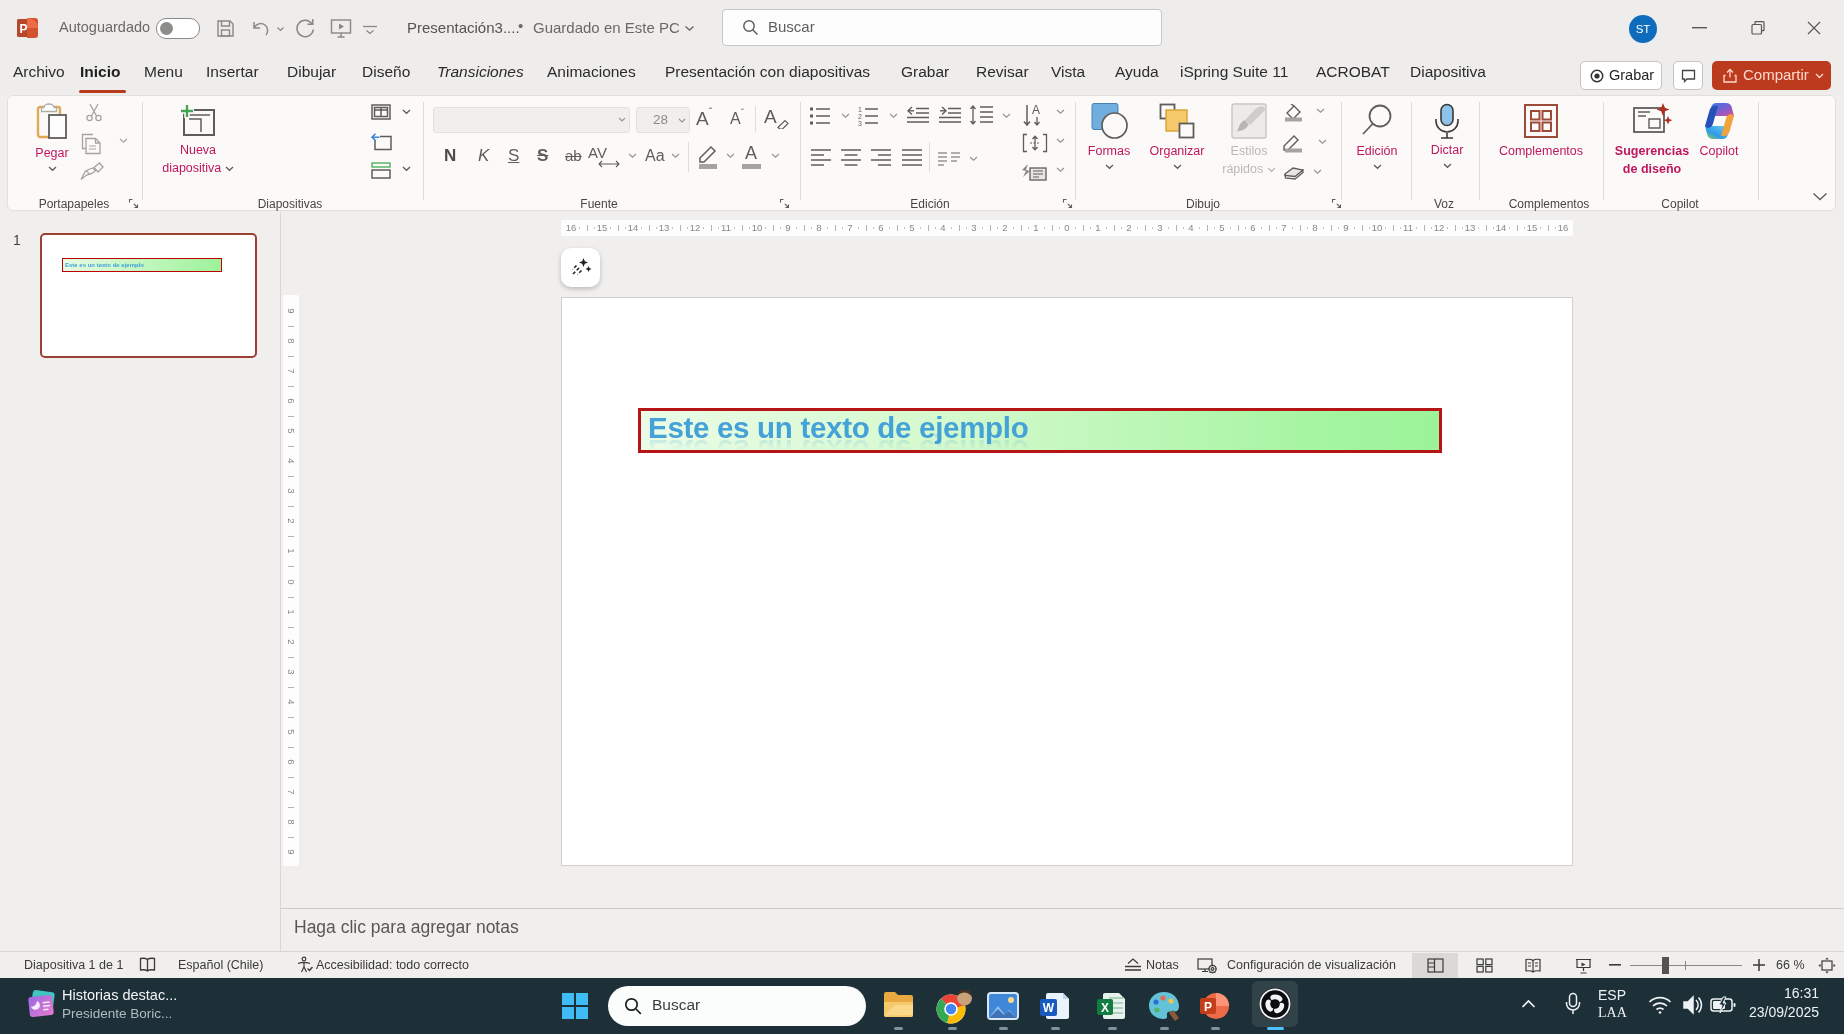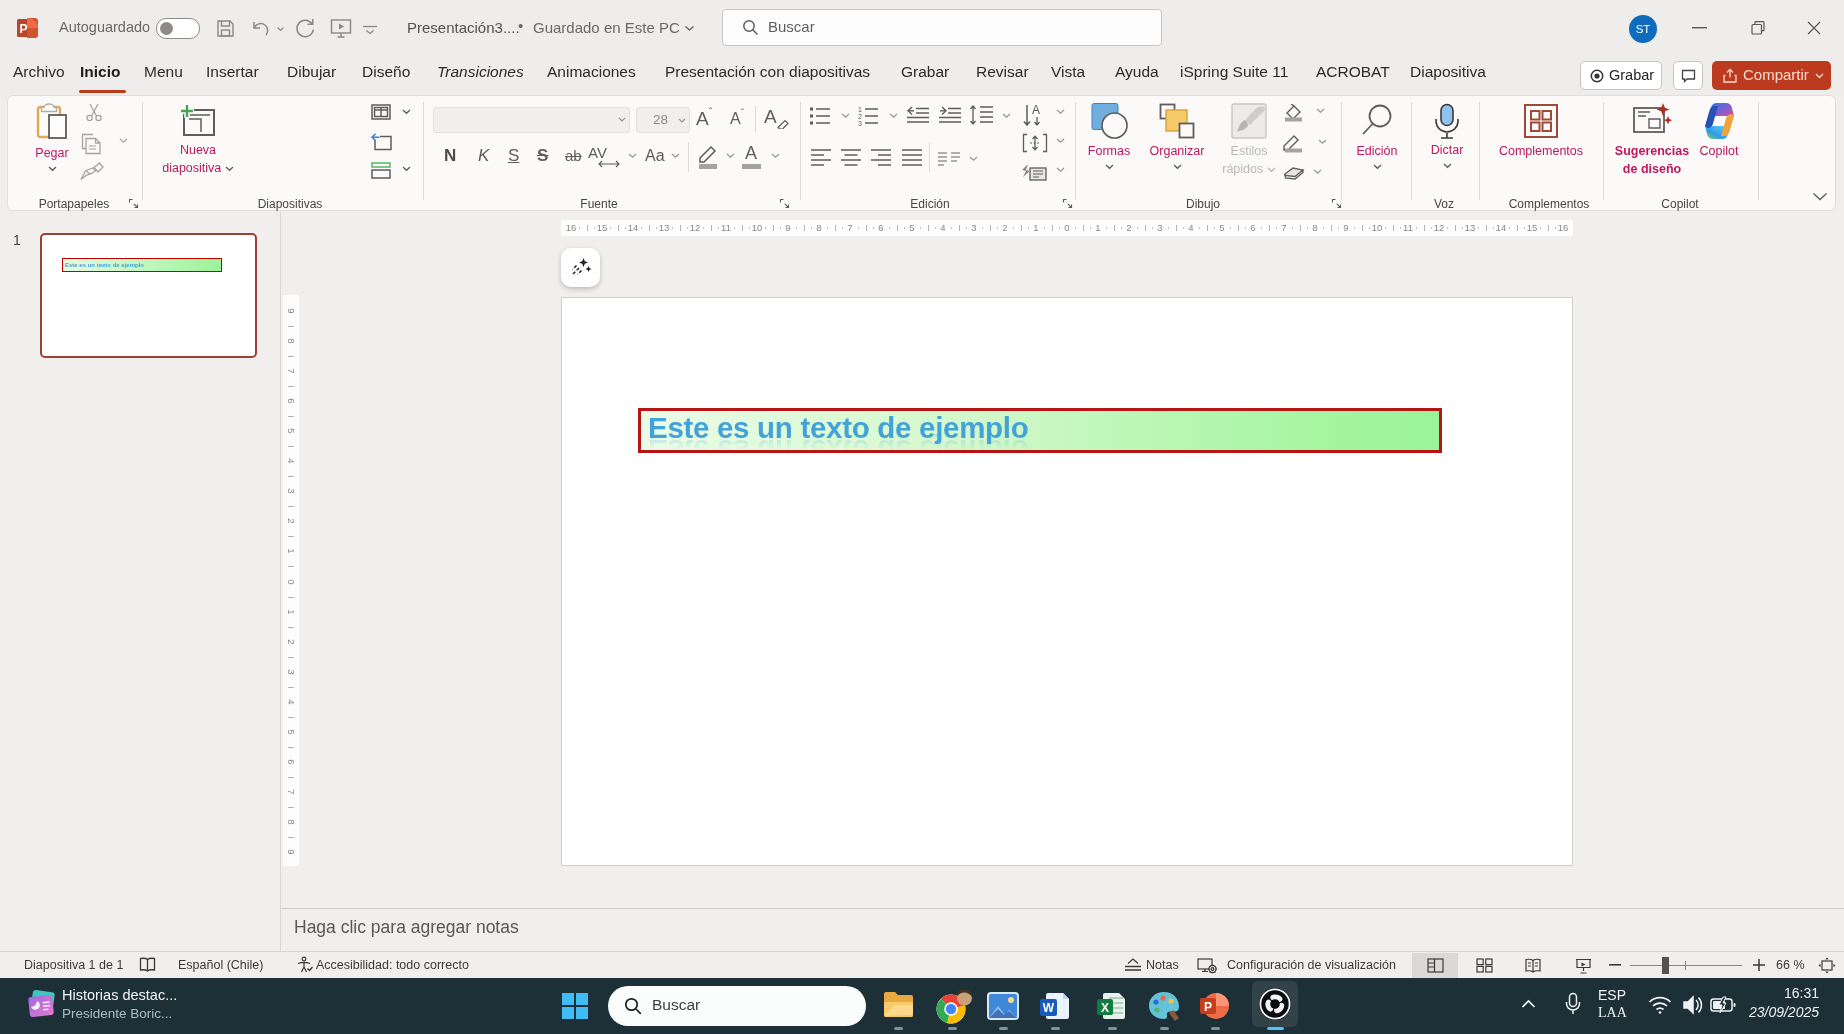--- a/index.html
+++ b/index.html
@@ -891,14 +891,14 @@
       <path d="M2 7h4l5-5v16l-5-5H2z" fill="#eef2f4"></path>
       <path d="M14 5a7 7 0 0 1 0 10M16.5 2.5a11 11 0 0 1 0 15"></path>
     </svg>
     <svg class="abs" style="left:1710px;top:17px" width="26" height="20" viewBox="0 0 26 20">
       <rect x="1" y="4" width="21" height="12" rx="2.5" fill="none" stroke="#eef2f4" stroke-width="1.5"></rect>
       <rect x="23.5" y="8" width="2" height="4" rx="1" fill="#eef2f4"></rect>
       <rect x="3" y="6" width="12" height="8" rx="1" fill="#eef2f4"></rect>
       <path d="M13 2l-4 8h3l-2 8 6-10h-3l3-6z" fill="#1e3037" stroke="#eef2f4" stroke-width="1"></path>
     </svg>
     <div class="abs" style="left:1755px;top:7px;width:64px;text-align:right;font-size:14px;color:#eef2f4;">16:31</div>
-    <div class="abs" style="left:1730px;top:26px;width:89px;text-align:right;font-size:14px;color:#eef2f4;font-style:italic;">23/09/2025</div>
+    <div class="abs" style="left:1730px;top:26px;width:89px;text-align:right;font-size:14px;color:#eef2f4;">23/09/2025</div>
   </div>
 
 </body></html>

